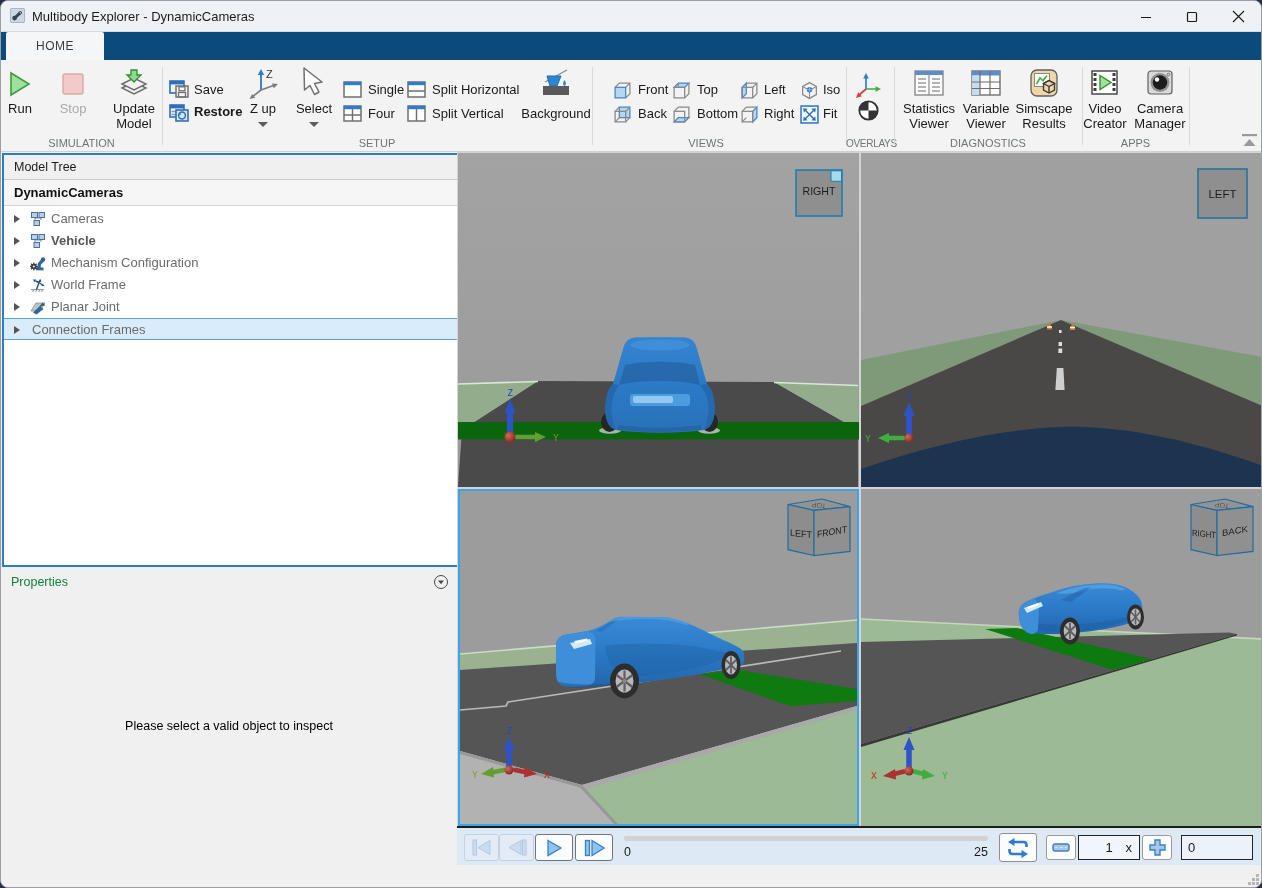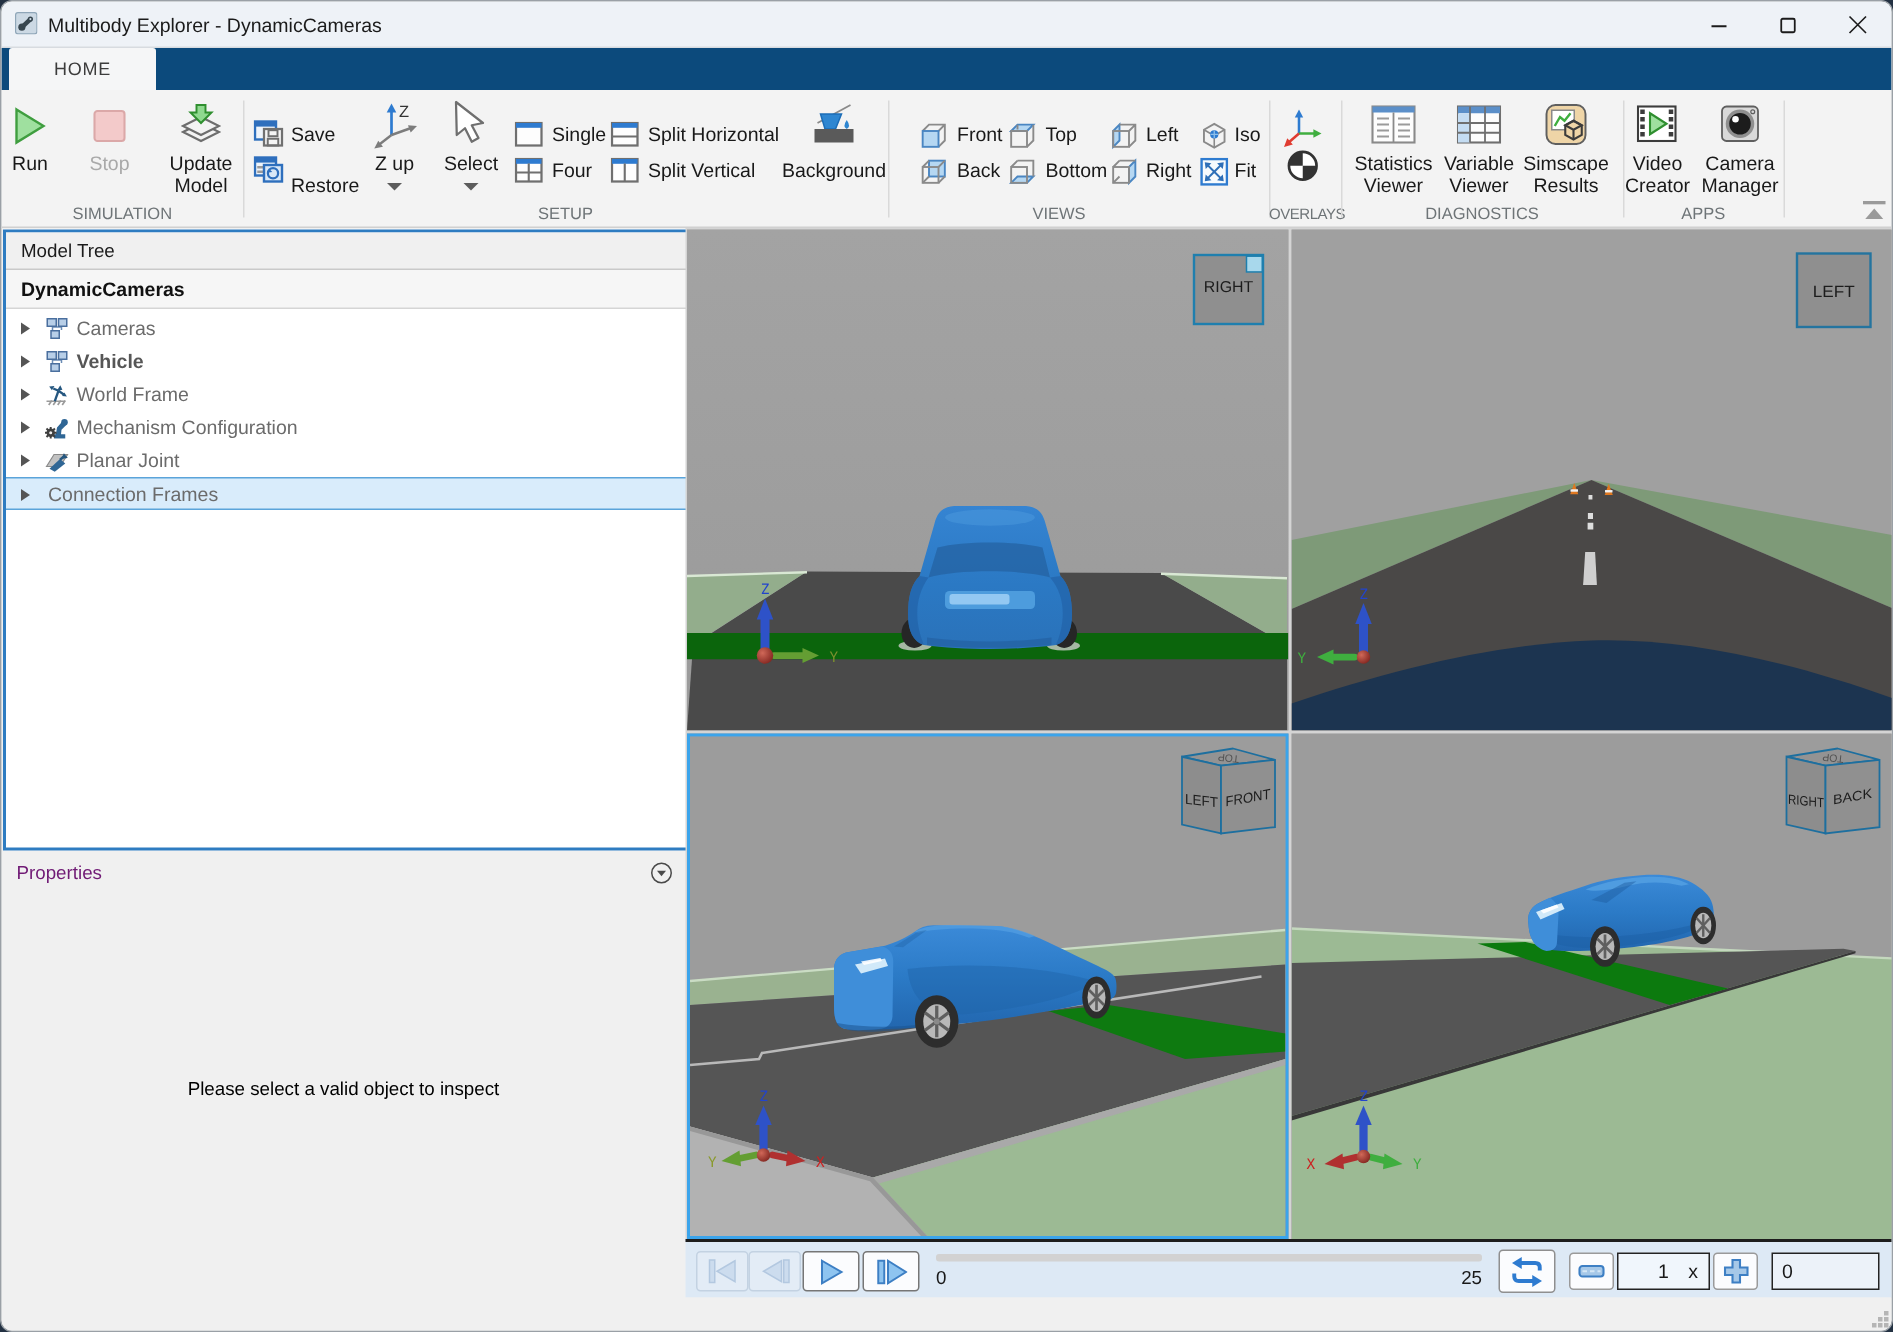--- a/index.html
+++ b/index.html
@@ -31,21 +31,21 @@
   .panel-chevron { position:absolute; right:8px; top:4px; width:16px; height:16px; }
   .tree-root { height:26px; background:#f6f6f6; border-bottom:1px solid #d5d5d5; font-size:13px; font-weight:bold; color:#111; display:flex; align-items:center; padding-left:10px; }
   .tree-row { height:22px; display:flex; align-items:center; position:relative; font-size:13px; color:#6b6b6b; }
   .tree-row.bold { font-weight:bold; color:#565656; }
   .tree-row.selected { background:#d9ecfb; border-top:1px solid #5ba4da; border-bottom:1px solid #5ba4da; }
   .tw { position:absolute; left:10px; top:7px; width:0; height:0; border-top:4px solid transparent; border-bottom:4px solid transparent; border-left:6px solid #555; }
   .tree-icon { position:absolute; left:26px; top:3px; width:16px; height:16px; }
   .tree-label { position:absolute; left:47px; top:3px; }
   .tree-label.noicon { left:28px; }
   .props-panel { position:absolute; left:0; top:417px; width:456px; height:320px; }
-  .props-header { height:26px; font-size:12.5px; color:#701a75; display:flex; align-items:center; padding-left:10px; position:relative; }
+  .props-header { height:26px; font-size:12.5px; color:#15803d; display:flex; align-items:center; padding-left:10px; position:relative; }
   .props-msg { position:absolute; left:0; top:150px; width:100%; text-align:center; font-size:12.5px; color:#000000; }
   
   .vparea { position:absolute; left:456px; top:0; width:806px; height:674px; background:#d4d4d4; }
   .vp { position:absolute; overflow:hidden; background:#9e9e9e; }
   .vp svg { display:block; }
   .vp1 { left:1px; top:1px;  width:401px; height:334px; }
   .vp2 { left:404px; top:1px; width:402px; height:334px; }
   .vp3 { left:1px; top:337px; width:401px; height:337px; border:2px solid #3ba4eb; }
   .vp4 { left:404px; top:337px; width:402px; height:337px; }
   
@@ -127,21 +127,21 @@
     <div class="rlabel" style="left:193px;top:22px;">Save</div>
     <svg class="ricon" style="left:168px;top:44px;" width="21" height="18" viewBox="0 0 21 18">
       <rect x="1" y="1" width="14" height="12" fill="#eef4fb" stroke="#2e6fbd" stroke-width="1.6"></rect>
       <rect x="1" y="1" width="14" height="3.4" fill="#2e6fbd"></rect>
       <line x1="2.5" y1="7.5" x2="13" y2="7.5" stroke="#9a9a9a" stroke-width="1.6"></line>
       <line x1="2.5" y1="10.5" x2="13" y2="10.5" stroke="#9a9a9a" stroke-width="1.6"></line>
       <rect x="7" y="6" width="12" height="11" fill="#d9e8f7" stroke="#2e6fbd" stroke-width="1.6"></rect>
       <circle cx="13" cy="11.5" r="3.4" fill="none" stroke="#2e6fbd" stroke-width="1.5"></circle>
       <path d="M10.5,8.5 L10,11 L12.5,10.6 Z" fill="#2e6fbd"></path>
     </svg>
-    <div class="rlabel" style="left:193px;top:56px;">Restore</div>
+    <div class="rlabel" style="left:193px;top:44px;font-weight:bold;">Restore</div>
 
     <svg class="ricon" style="left:246px;top:8px;" width="34" height="32" viewBox="0 0 34 32">
       <line x1="14" y1="22" x2="14" y2="4" stroke="#2e7bd0" stroke-width="1.8"></line>
       <path d="M14,1 L10.8,7 L17.2,7 Z" fill="#2e7bd0"></path>
       <line x1="14" y1="22" x2="28" y2="17" stroke="#7c7c7c" stroke-width="1.6"></line>
       <path d="M31,16 L25,15.5 L26.8,20.3 Z" fill="#7c7c7c"></path>
       <line x1="14" y1="22" x2="5" y2="29" stroke="#7c7c7c" stroke-width="1.6"></line>
       <path d="M2.5,31 L8.3,29.8 L5.2,25.9 Z" fill="#7c7c7c"></path>
       <text x="19" y="10" font-size="11" fill="#333" font-family="Liberation Sans,sans-serif">Z</text>
     </svg>
@@ -364,20 +364,37 @@
         </div>
         <div class="tree-row bold">
           <span class="tw"></span>
           <svg class="tree-icon" viewBox="0 0 16 16">
             <path d="M5,5 L5,9 M11,5 L11,9 M5,7 L11,7" stroke="#6b8cb5" stroke-width="1"></path>
             <rect x="1.5" y="1.5" width="6" height="5" fill="#b8cfe8" stroke="#4a6f9e" stroke-width="1"></rect>
             <rect x="9" y="1.5" width="5.5" height="5" fill="#b8cfe8" stroke="#4a6f9e" stroke-width="1"></rect>
             <rect x="4" y="9.5" width="5.5" height="5" fill="#b8cfe8" stroke="#4a6f9e" stroke-width="1"></rect>
           </svg>
           <span class="tree-label">Vehicle</span>
+        </div>
+        <div class="tree-row">
+          <span class="tw"></span>
+          <svg class="tree-icon" viewBox="0 0 16 16">
+            <path d="M7,14 L8,8 L12,3.5 L14.5,6 L11,9.5 L10.5,14 Z" fill="#2f6695"></path>
+            <circle cx="13" cy="4.5" r="2.2" fill="#2f6695"></circle>
+            <rect x="6" y="12.5" width="7.5" height="2.8" fill="#2f6695"></rect>
+            <g stroke="#3f3f3f" stroke-width="1.3">
+                <line x1="3.8" y1="7.6" x2="3.8" y2="15.4"></line>
+                <line x1="-0.1" y1="11.5" x2="7.7" y2="11.5"></line>
+                <line x1="1" y1="8.7" x2="6.6" y2="14.3"></line>
+                <line x1="1" y1="14.3" x2="6.6" y2="8.7"></line>
+              </g>
+            <circle cx="3.8" cy="11.5" r="2.8" fill="#3f3f3f"></circle>
+            <circle cx="3.8" cy="11.5" r="1" fill="#f0f0f0"></circle>
+          </svg>
+          <span class="tree-label">Mechanism Configuration</span>
         </div>
         <div class="tree-row">
           <span class="tw"></span>
           <svg class="tree-icon" viewBox="0 0 16 16">
             <g stroke="#9a9a9a" stroke-width="1.1">
                 <line x1="1" y1="12.5" x2="13.5" y2="12.5"></line>
                 <line x1="2.5" y1="15" x2="4.5" y2="12"></line>
                 <line x1="5.5" y1="15" x2="7.5" y2="12"></line>
                 <line x1="8.5" y1="15" x2="10.5" y2="12"></line>
                 <line x1="11.5" y1="15" x2="13.5" y2="12"></line>
@@ -385,37 +402,20 @@
             <g stroke="#24567f" stroke-width="1.5">
                 <line x1="6.5" y1="12.5" x2="9" y2="5.5"></line>
                 <line x1="9" y1="5.5" x2="12.5" y2="8"></line>
                 <line x1="9" y1="5.5" x2="5.5" y2="4"></line>
               </g>
             <path d="M10.2,1.8 L7.8,5.6 L11.6,4.8 Z" fill="#24567f"></path>
             <path d="M14.6,9.3 L11.4,9 L12.9,6.7 Z" fill="#24567f"></path>
             <path d="M2.8,2.6 L6.3,2.4 L4.6,5.2 Z" fill="#24567f"></path>
           </svg>
           <span class="tree-label">World Frame</span>
-        </div>
-        <div class="tree-row">
-          <span class="tw"></span>
-          <svg class="tree-icon" viewBox="0 0 16 16">
-            <path d="M7,14 L8,8 L12,3.5 L14.5,6 L11,9.5 L10.5,14 Z" fill="#2f6695"></path>
-            <circle cx="13" cy="4.5" r="2.2" fill="#2f6695"></circle>
-            <rect x="6" y="12.5" width="7.5" height="2.8" fill="#2f6695"></rect>
-            <g stroke="#3f3f3f" stroke-width="1.3">
-                <line x1="3.8" y1="7.6" x2="3.8" y2="15.4"></line>
-                <line x1="-0.1" y1="11.5" x2="7.7" y2="11.5"></line>
-                <line x1="1" y1="8.7" x2="6.6" y2="14.3"></line>
-                <line x1="1" y1="14.3" x2="6.6" y2="8.7"></line>
-              </g>
-            <circle cx="3.8" cy="11.5" r="2.8" fill="#3f3f3f"></circle>
-            <circle cx="3.8" cy="11.5" r="1" fill="#f0f0f0"></circle>
-          </svg>
-          <span class="tree-label">Mechanism Configuration</span>
         </div>
         <div class="tree-row">
           <span class="tw"></span>
           <svg class="tree-icon" viewBox="0 0 16 16">
             <polygon points="1,12 6,4 15,4 10,12" fill="#c2c2c2" stroke="#8a8a8a" stroke-width="0.8"></polygon>
             <path d="M3,13.5 L10,7 L13.5,10 L6.5,15.5 Z" fill="#2f6695"></path>
             <path d="M12.6,3.2 L15.2,6.4 L11,6.8 Z" fill="#24567f"></path>
             <line x1="10" y1="7.5" x2="13" y2="5" stroke="#24567f" stroke-width="1.6"></line>
           </svg>
           <span class="tree-label">Planar Joint</span>

